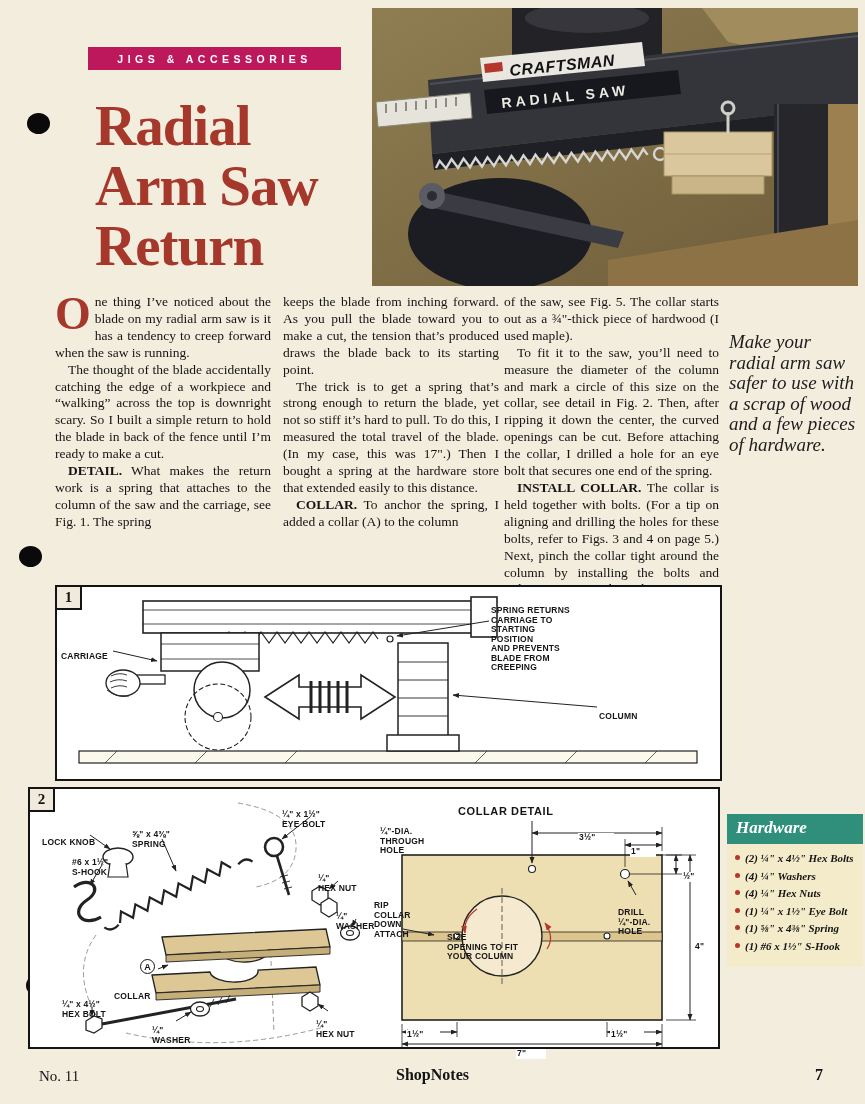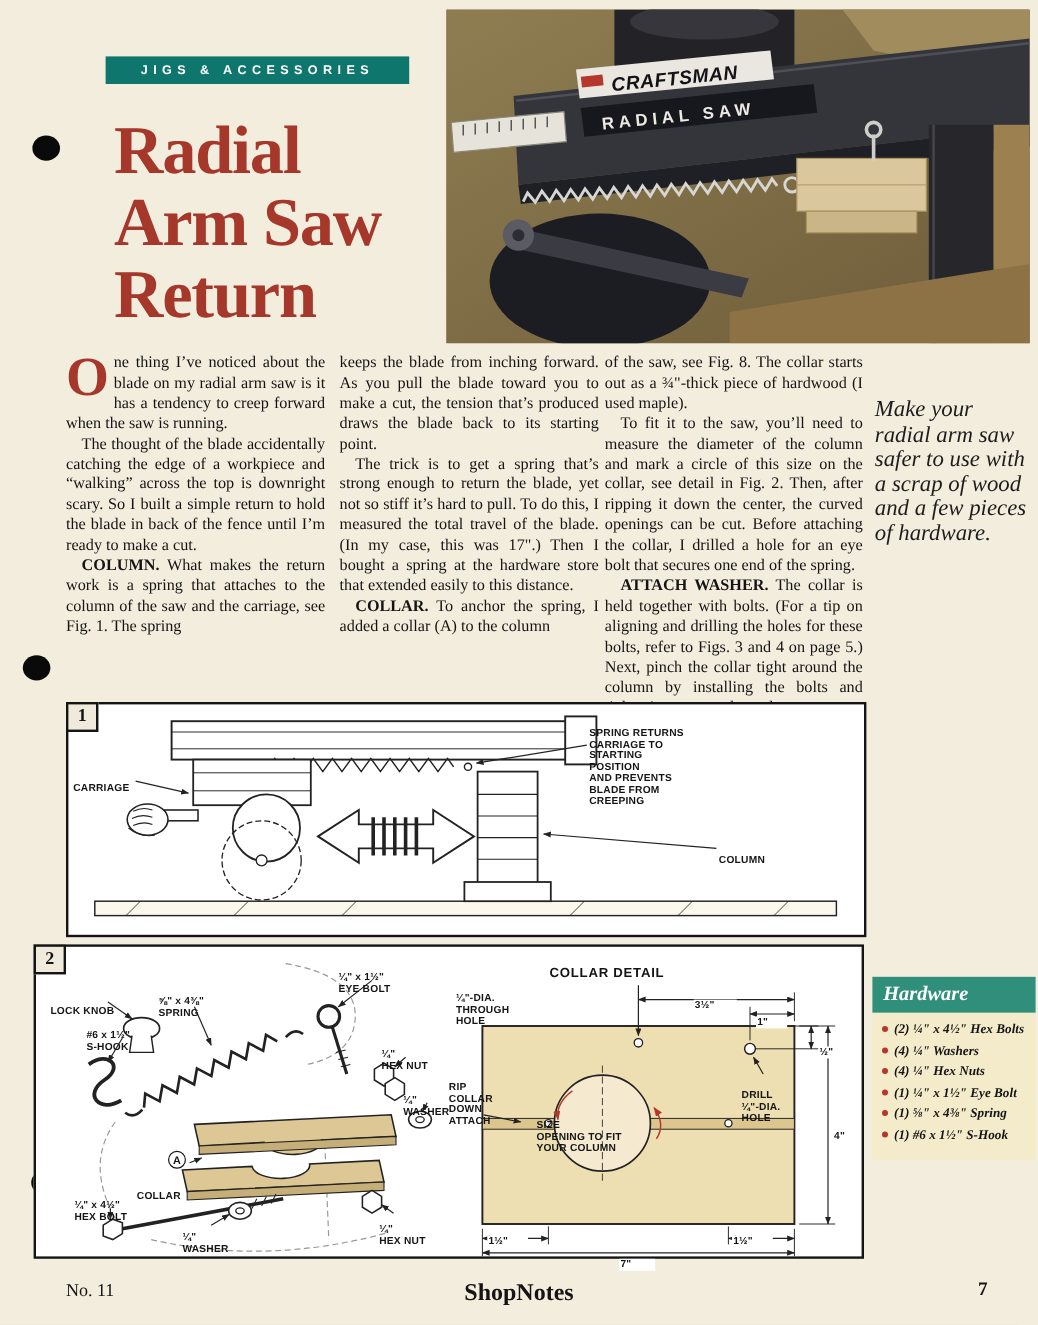--- a/index.html
+++ b/index.html
@@ -3,21 +3,21 @@
 <meta charset="utf-8">
 <style>
   * { margin:0; padding:0; box-sizing:border-box; }
   html,body { background:#e8e2d2; }
   .page { position:relative; width:865px; height:1104px; background:#f3edde;
           font-family:"Liberation Serif", serif; color:#141414; overflow:hidden; }
 
   .punch-dot { position:absolute; width:23px; height:21px; background:#0a0a0a; border-radius:50%; }
   .dot1 { left:27px; top:113px; } .dot2 { left:19px; top:546px; } .dot3 { left:26px; top:975px; }
 
-  .banner { position:absolute; left:88px; top:47px; width:253px; height:23px; background:#0f766e;
+  .banner { position:absolute; left:88px; top:47px; width:253px; height:23px; background:#be185d;
             color:#fff; font-family:"Liberation Sans", sans-serif; font-weight:bold; font-size:10.5px;
             letter-spacing:4.5px; display:flex; align-items:center; justify-content:center; }
 
   .photo { position:absolute; left:372px; top:8px; width:486px; height:278px; background:#6d5c39; }
   .photo svg { display:block; width:100%; height:100%; }
   .ph-brand { font-family:"Liberation Sans", sans-serif; font-weight:bold; font-style:italic;
               font-size:16px; fill:#121217; letter-spacing:0.5px; }
   .ph-model { font-family:"Liberation Sans", sans-serif; font-weight:bold; font-size:14px;
               fill:#eceae2; letter-spacing:4px; }
 
@@ -52,22 +52,22 @@
                  display:flex; align-items:center; justify-content:center; }
 
   .hardware { position:absolute; left:727px; top:814px; width:136px; }
   .hw-head { background:#2f8f7a; color:#fff; font-style:italic; font-weight:bold; font-size:17px;
              padding:4px 9px 6px; }
   .hw-body { background:#f4ebcb; padding:8px 5px 10px 7px; list-style:none; }
   .hw-item { position:relative; padding-left:11px; font-style:italic; font-weight:bold;
              font-size:11px; line-height:12.5px; margin-bottom:5px; }
   .hw-bullet { position:absolute; left:1px; top:3px; width:5px; height:5px; border-radius:50%; background:#b5372c; }
 
-  .footer-issue { position:absolute; left:55px; top:1068px; font-size:15px; }
-  .footer-mag  { position:absolute; left:0; right:0; top:1066px; text-align:center; font-weight:bold; font-size:20px; }
+  .footer-issue { position:absolute; left:39px; top:1068px; font-size:15px; }
+  .footer-mag  { position:absolute; left:0; right:0; top:1066px; text-align:center; font-weight:bold; font-size:16px; }
   .footer-page { position:absolute; right:42px; top:1066px; font-weight:bold; font-size:16px; }
 </style>
 </head>
 <body>
 
 <div class="page">
 
   <div class="punch-dot dot1"></div>
   <div class="punch-dot dot2"></div>
   <div class="punch-dot dot3"></div>
@@ -129,33 +129,33 @@
 
   <h1 class="title">
     <span class="tl">Radial</span>
     <span class="tl">Arm Saw</span>
     <span class="tl">Return</span>
   </h1>
 
   <div class="col col1">
     <p><span class="dropcap">O</span><span>ne thing I’ve noticed about the blade on my radial arm saw is it has a tendency to creep forward when the saw is running.</span></p>
     <p class="ind"><span>The thought of the blade accidentally catching the edge of a workpiece and “walking” across the top is downright scary. So I built a simple return to hold the blade in back of the fence until I’m ready to make a cut.</span></p>
-    <p class="ind"><b class="lead">COLUMN.</b> <span>What makes the return work is a spring that attaches to the column of the saw and the carriage, see Fig. 1. The spring</span></p>
+    <p class="ind"><b class="lead">DETAIL.</b> <span>What makes the return work is a spring that attaches to the column of the saw and the carriage, see Fig. 1. The spring</span></p>
   </div>
 
   <div class="col col2">
     <p><span>keeps the blade from inching forward. As you pull the blade toward you to make a cut, the tension that’s produced draws the blade back to its starting point.</span></p>
     <p class="ind"><span>The trick is to get a spring that’s strong enough to return the blade, yet not so stiff it’s hard to pull. To do this, I measured the total travel of the blade. (In my case, this was 17".) Then I bought a spring at the hardware store that extended easily to this distance.</span></p>
     <p class="ind"><b class="lead">COLLAR.</b> <span>To anchor the spring, I added a collar (A) to the column</span></p>
   </div>
 
   <div class="col col3">
-    <p><span>of the saw, see Fig. 8. The collar starts out as a ¾"-thick piece of hardwood (I used maple).</span></p>
+    <p><span>of the saw, see Fig. 5. The collar starts out as a ¾"-thick piece of hardwood (I used maple).</span></p>
     <p class="ind"><span>To fit it to the saw, you’ll need to measure the diameter of the column and mark a circle of this size on the collar, see detail in Fig. 2. Then, after ripping it down the center, the curved openings can be cut. Before attaching the collar, I drilled a hole for an eye bolt that secures one end of the spring.</span></p>
-    <p class="ind"><b class="lead">ATTACH WASHER.</b> <span>The collar is held together with bolts. (For a tip on aligning and drilling the holes for these bolts, refer to Figs. 3 and 4 on page 5.) Next, pinch the collar tight around the column by installing the bolts and tightening nuts on the ends.</span></p>
+    <p class="ind"><b class="lead">INSTALL COLLAR.</b> <span>The collar is held together with bolts. (For a tip on aligning and drilling the holes for these bolts, refer to Figs. 3 and 4 on page 5.) Next, pinch the collar tight around the column by installing the bolts and tightening nuts on the ends.</span></p>
     <p class="ind"><b class="lead">INSTALL HARDWARE.</b> <span>To complete the return, I attached the eye bolt with two hex nuts. One end of the spring is attached to the “eye”, and the other to an S-hook which fits over the knob that locks the blade in the rip position.</span></p>
   </div>
 
   <div class="margin-note">Make your radial arm saw safer to use with a scrap of wood and a few pieces of hardware.</div>
 
   <figure class="fig fig1">
     <svg class="fig-art" width="663" height="192" viewBox="0 0 663 192">
       <defs>
         <marker id="a1" markerWidth="8" markerHeight="8" refX="6" refY="2.5" orient="auto-start-reverse">
           <path d="M0,0 L6.5,2.5 L0,5 Z" fill="#222"></path>

